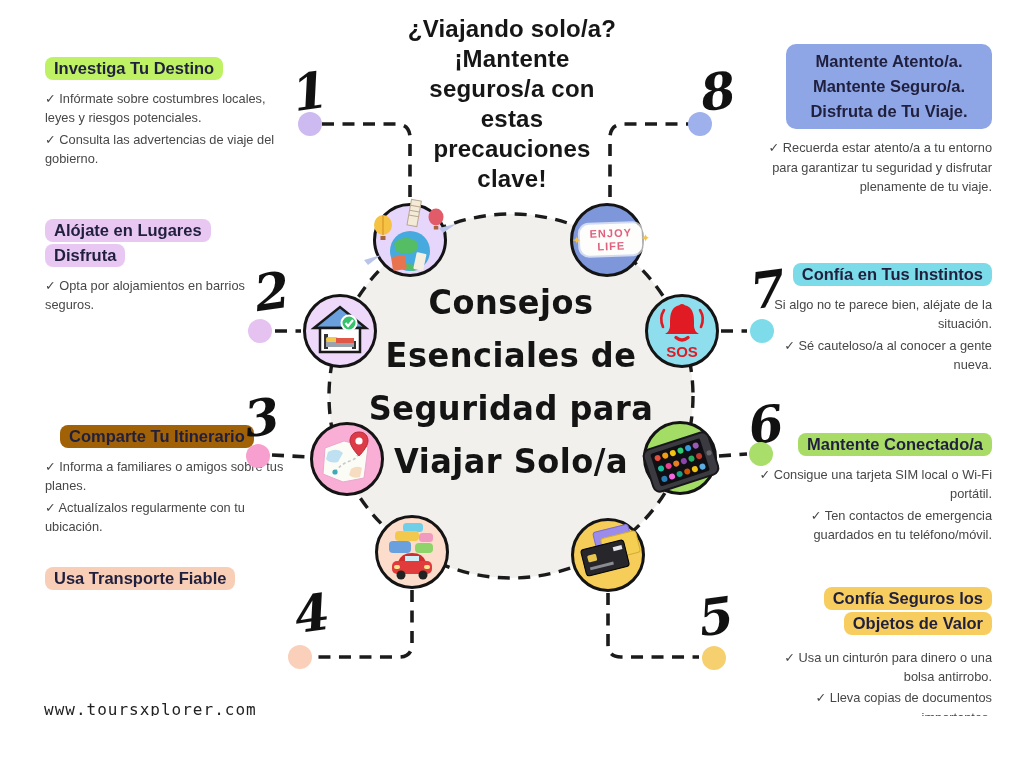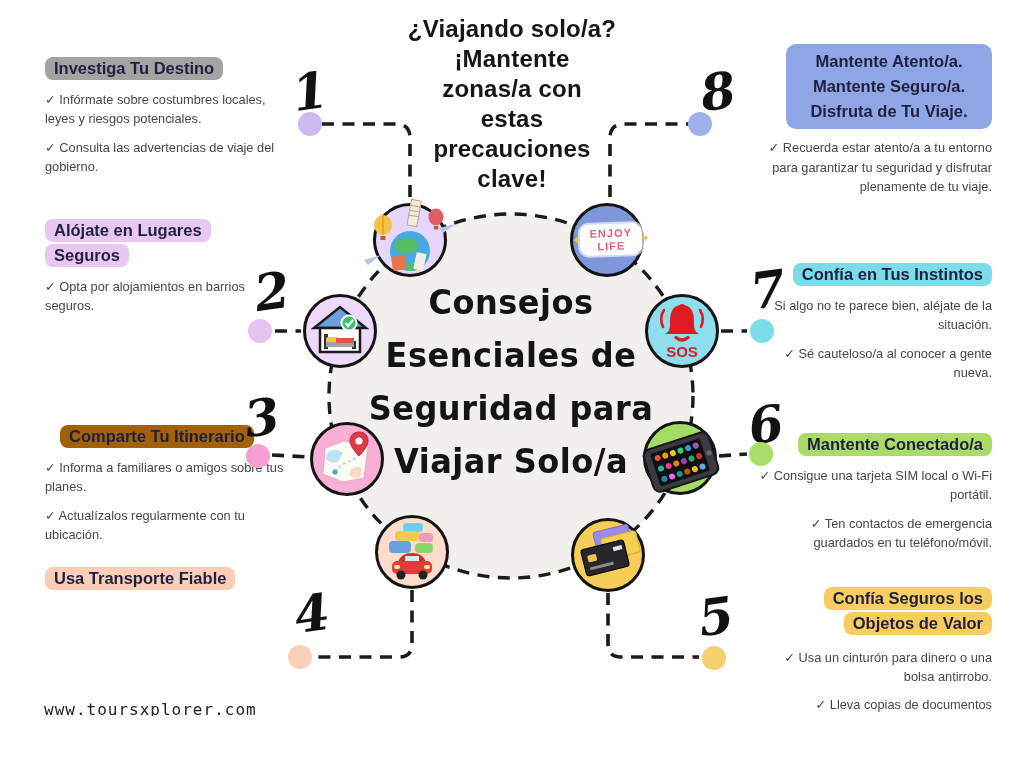--- a/index.html
+++ b/index.html
@@ -20,21 +20,21 @@
 
   
   .tip{position:absolute;width:240px;}
   .tip.left{left:45px;text-align:left;}
   .tip.right{right:32px;text-align:right;}
   .tip h2{margin:0;font-size:16.5px;line-height:1.5;color:#201f3e;}
   .hl{display:inline;padding:2px 9px 3px;border-radius:8px;
       -webkit-box-decoration-break:clone;box-decoration-break:clone;}
   .hl-block{display:inline-block;padding:5px 10px 6px;border-radius:10px;text-align:center;}
   .tip .points{margin-top:8px;font-size:12.8px;line-height:1.52;color:#474747;}
-  .tip .points p{margin:9px 0 2px 0;}
+  .tip .points p{margin:2px 0 2px 0;}
   .tip.t4 .points{margin-top:22px;}
   .tip.t5 .points{margin-top:12px;}
   .tip.t8 .points{margin-top:9px;}
   .tip.w200 h2{max-width:204px;display:inline-block;}
 
   
   .num{position:absolute;width:60px;height:60px;text-align:center;line-height:60px;
        font-family:"DejaVu Serif",serif;font-style:italic;font-weight:bold;font-size:50px;
        color:#111;transform:rotate(-8deg);}
 
@@ -75,43 +75,43 @@
       <path d="M 272 455 L 309 457"></path>
       <path d="M 719 456 L 747 454"></path>
       <path d="M 412 590 L 412 644 Q 412 657 399 657 L 315 657"></path>
       <path d="M 608 593 L 608 644 Q 608 657 621 657 L 699 657"></path>
     </g>
   </svg>
 
   <header class="top-title">
     <span>¿Viajando solo/a?</span>
     <span>¡Mantente</span>
-    <span>zonas/a con</span>
+    <span>seguros/a con</span>
     <span>estas</span>
     <span>precauciones</span>
     <span>clave!</span>
   </header>
 
   <div class="center-title">
     <span>Consejos</span>
     <span>Esenciales de</span>
     <span>Seguridad para</span>
     <span>Viajar Solo/a</span>
   </div>
 
   <section class="tip left w200" style="top:56px">
-    <h2><span class="hl" style="background-color: #a3a3a3; margin-top: 48px;">Investiga Tu Destino</span></h2>
+    <h2><span class="hl" style="background-color: #bef264; margin-top: 48px;">Investiga Tu Destino</span></h2>
     <div class="points">
       <p>✓ Infórmate sobre costumbres locales, leyes y riesgos potenciales.</p>
       <p>✓ Consulta las advertencias de viaje del gobierno.</p>
     </div>
   </section>
 
   <section class="tip left w200" style="top:218px">
-    <h2><span class="hl" style="background-color: rgb(232, 199, 242);">Alójate en Lugares Seguros</span></h2>
+    <h2><span class="hl" style="background-color: rgb(232, 199, 242);">Alójate en Lugares Disfruta</span></h2>
     <div class="points">
       <p>✓ Opta por alojamientos en barrios seguros.</p>
     </div>
   </section>
 
   <section class="tip left" style="top:424px">
     <h2><span class="hl" style="background-color: #a16207; margin-left: 15px;">Comparte Tu Itinerario</span></h2>
     <div class="points">
       <p>✓ Informa a familiares o amigos sobre tus planes.</p>
       <p>✓ Actualízalos regularmente con tu ubicación.</p>

